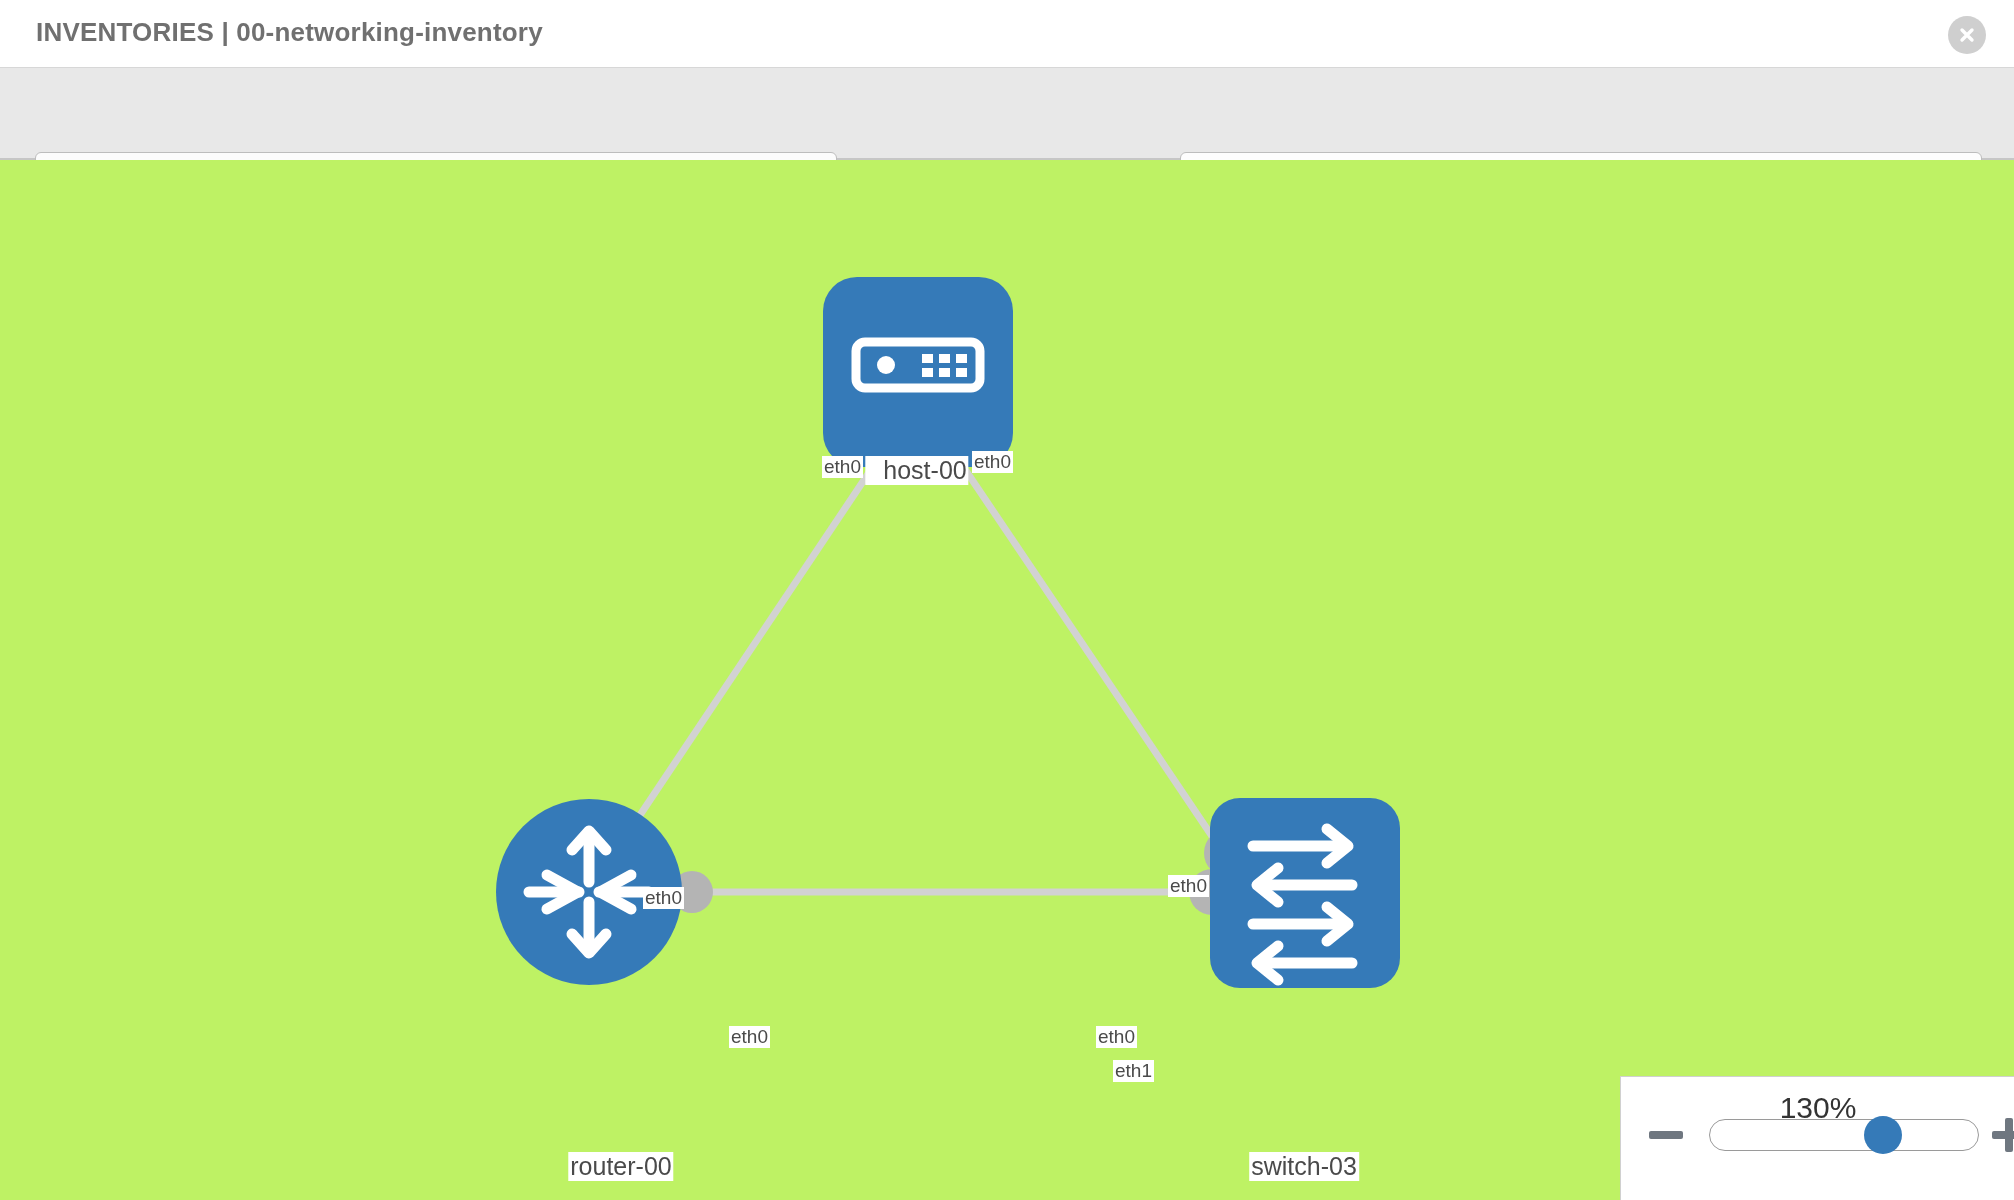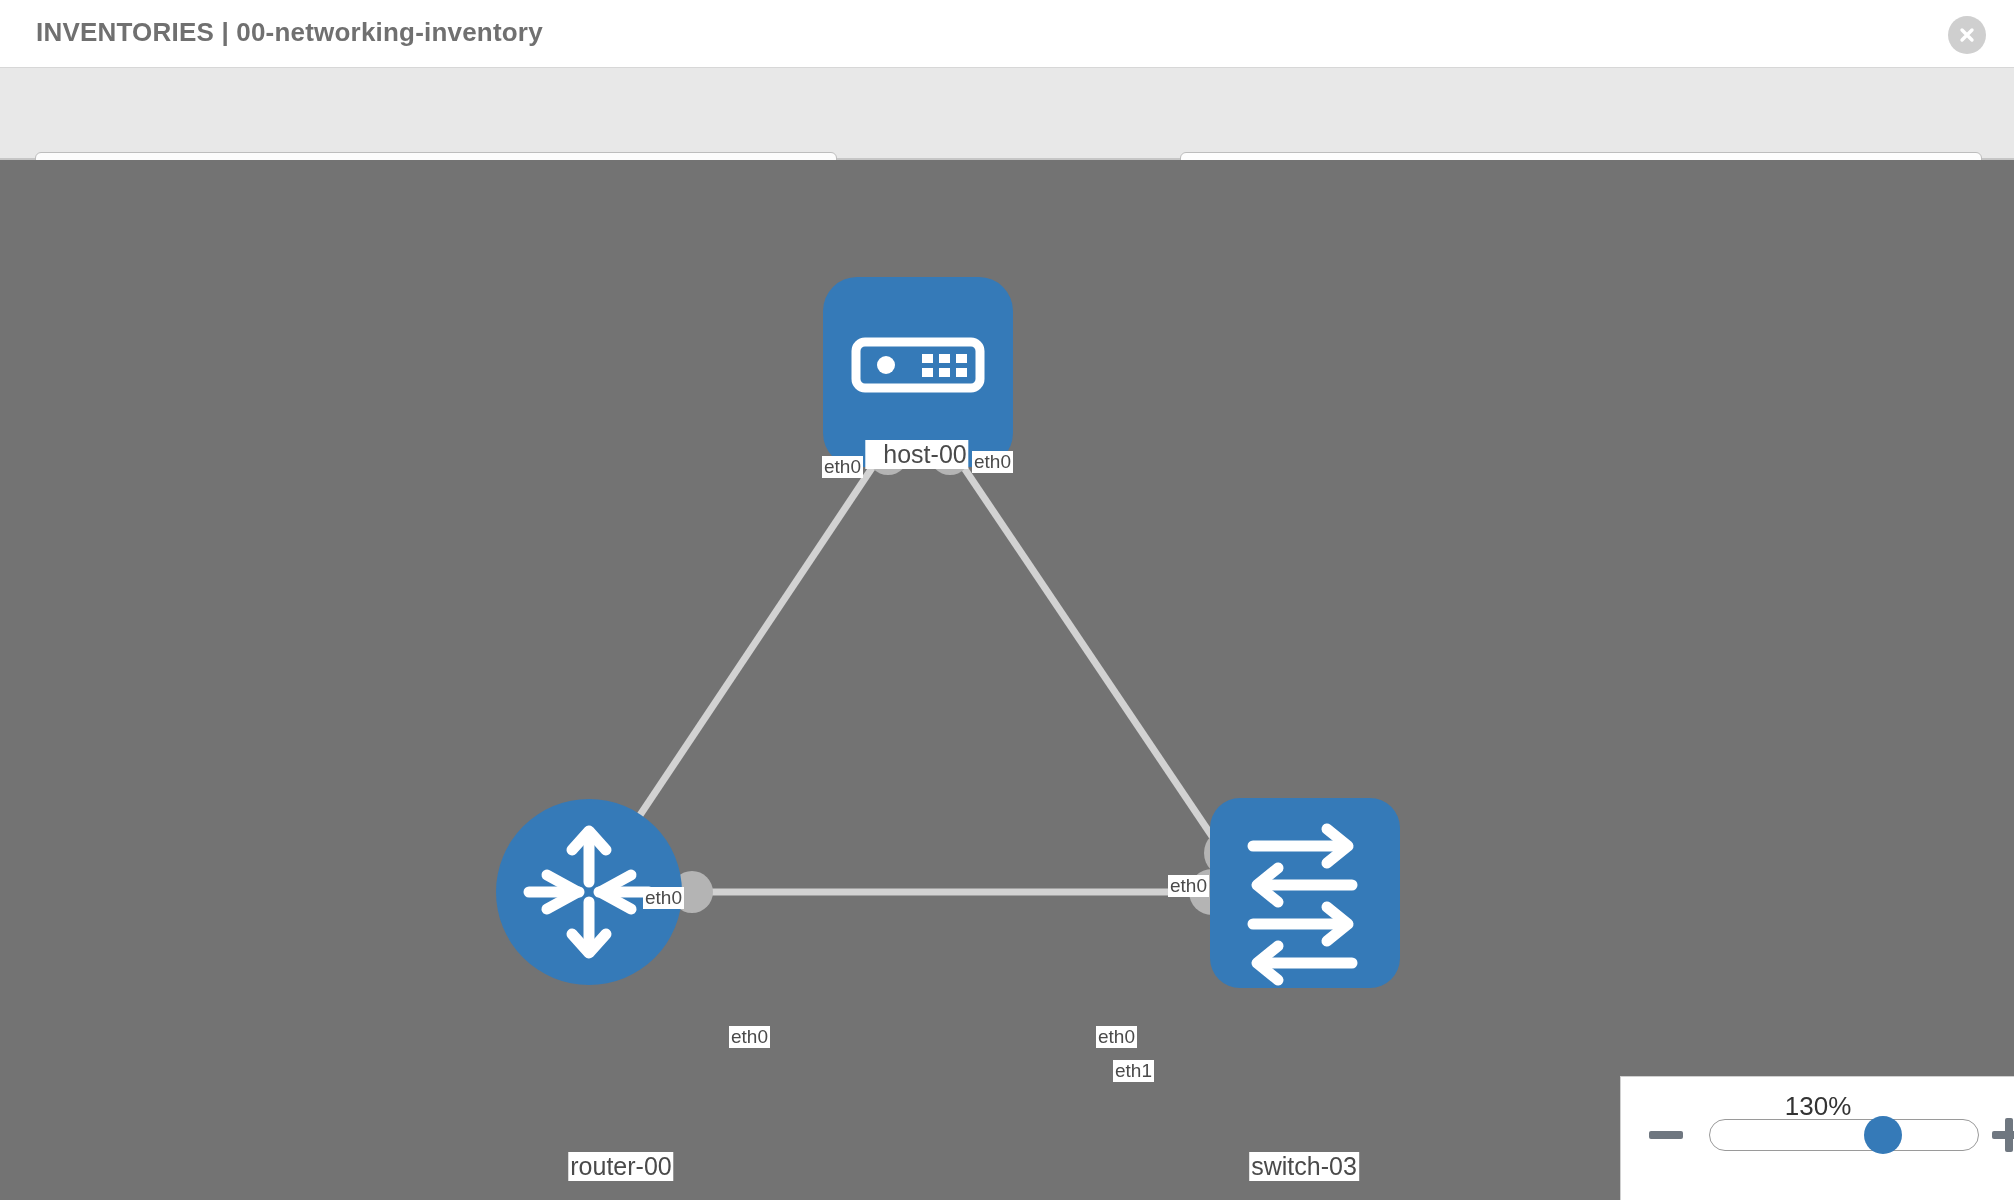--- a/index.html
+++ b/index.html
@@ -71,21 +71,21 @@
   }
   .search-label {
     position: absolute; left: 17px; top: 13px;
     font-size: 22px; color: #9a9a9a; letter-spacing: 0.5px;
   }
 
   
   .canvas {
     position: absolute; left: 0; top: 160px;
     width: 2014px; height: 1040px;
-    background: #737373;
+    background: #bef264;
     overflow: hidden;
   }
   .topology-svg { position: absolute; left: 0; top: 0; }
 
   
   .node-label {
     position: absolute;
     font-size: 25px; color: #4a4a4a;
     background: #ffffff;
     white-space: nowrap;
@@ -103,21 +103,21 @@
   
   .zoom-panel {
     position: absolute; right: 0; bottom: 0;
     width: 394px; height: 124px;
     background: #ffffff;
     border-left: 1px solid #d0d0d0;
     border-top: 1px solid #d0d0d0;
   }
   .zoom-value {
     position: absolute; top: 14px; left: 0; width: 394px;
-    text-align: center; font-size: 26px; color: #333333;
+    text-align: center; font-size: 30px; color: #333333;
   }
   .zoom-minus {
     position: absolute; left: 28px; top: 54px;
     width: 34px; height: 8px; background: #6f7780; border-radius: 2px;
     cursor: pointer;
   }
   .zoom-track {
     position: absolute; left: 88px; top: 42px;
     width: 270px; height: 32px;
     background: #ffffff;
@@ -249,21 +249,21 @@
     </svg>
 
     <span class="iface-label" style="left:822px; top:296px;">eth0</span>
     <span class="iface-label" style="left:972px; top:291px;">eth0</span>
     <span class="iface-label" style="left:643px; top:727px;">eth0</span>
     <span class="iface-label" style="left:1168px; top:715px;">eth0</span>
     <span class="iface-label" style="left:729px; top:866px;">eth0</span>
     <span class="iface-label" style="left:1096px; top:866px;">eth0</span>
     <span class="iface-label" style="left:1113px; top:900px;">eth1</span>
 
-    <span class="node-label" style="left:917px; top:280px;padding-left:18px;">host-00</span>
+    <span class="node-label" style="left:917px; top:296px;padding-left:18px;">host-00</span>
     <span class="node-label" style="left:589px; top:992px;margin-left:32px;">router-00</span>
     <span class="node-label" style="left:1304px; top:992px;">switch-03</span>
 
     <div class="zoom-panel">
       <div class="zoom-value">130%</div>
       <div class="zoom-minus"></div>
       <div class="zoom-track">
         <div class="zoom-handle" style="left: 64.5%;"></div>
       </div>
       <div class="zoom-plus"></div>

